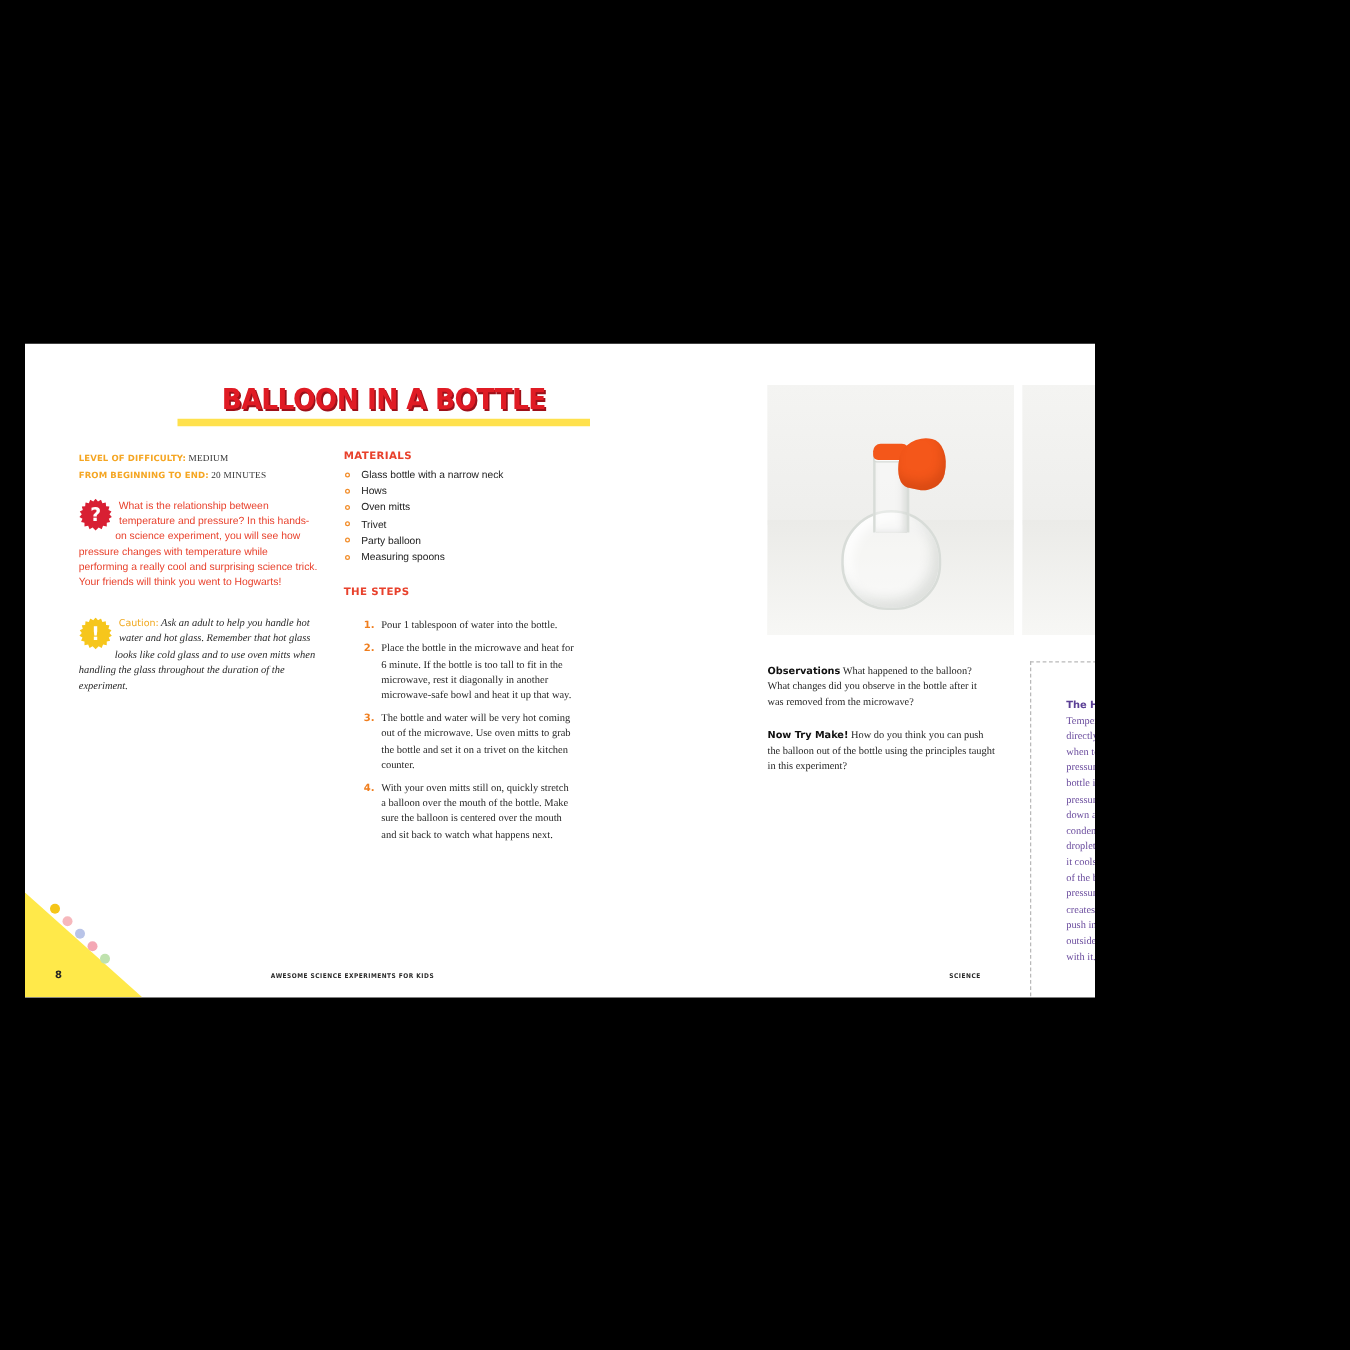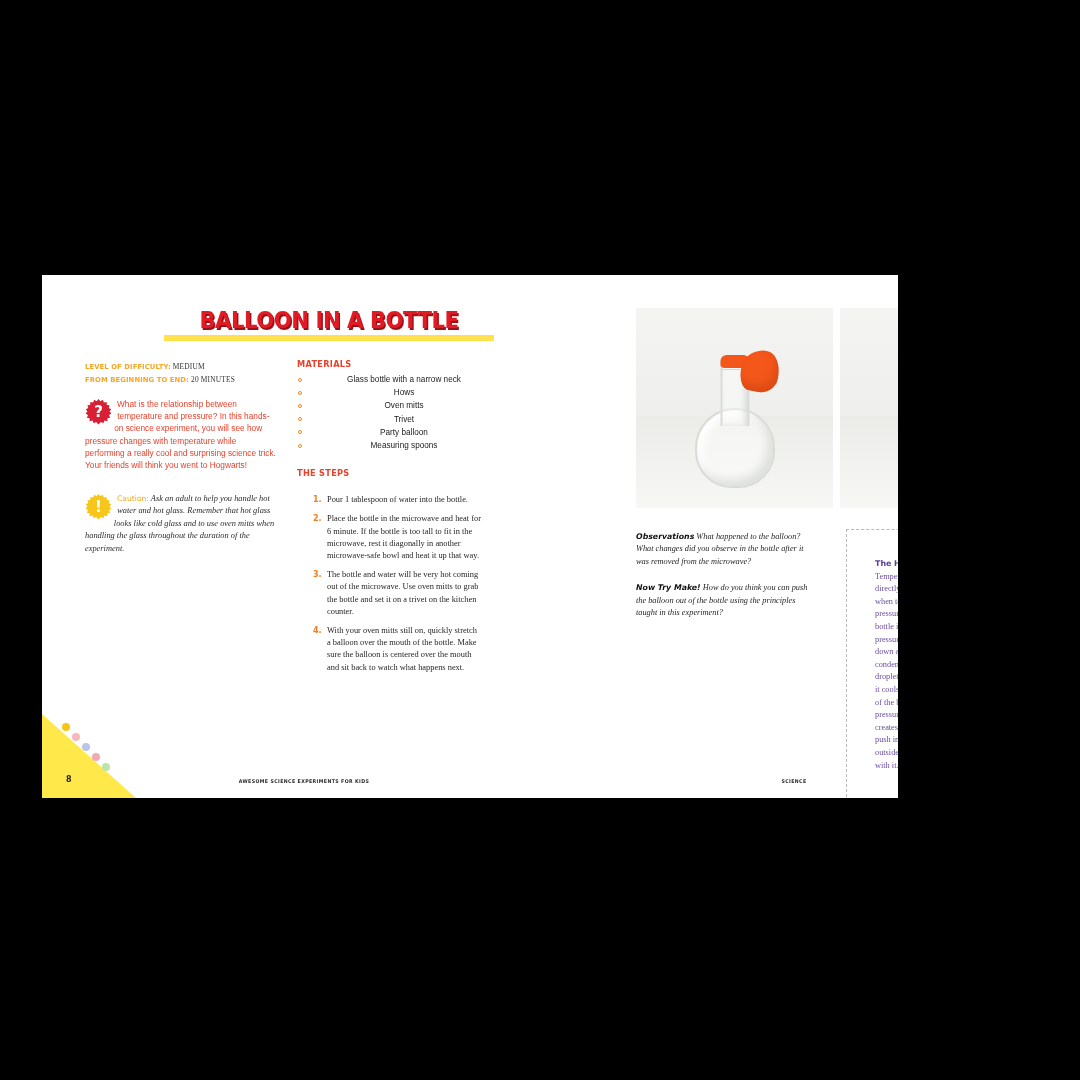--- a/index.html
+++ b/index.html
@@ -15,21 +15,21 @@
   #stage {
     position: relative;
     width: 1080px;
     height: 1080px;
     background: #000000;
   }
 
   
   #spread {
     position: absolute;
-    left: 42px;
+    left: 20px;
     top: 275px;
     width: 856px;
     height: 523px;
     background: #ffffff;
     overflow: hidden;
   }
 
   .page {
     position: absolute;
     top: 0;
@@ -169,21 +169,20 @@
     margin: 0;
     padding: 0;
   }
   ul.materials li {
     position: relative;
     padding-left: 14px;
     font-size: 8.2px;
     line-height: 13.2px;
     color: #222222;
     font-family: "Liberation Sans", sans-serif;
-    text-align: center;
   }
   ul.materials li::before {
     content: "";
     position: absolute;
     left: 1px;
     top: 4.5px;
     width: 4px;
     height: 4px;
     border-radius: 50%;
     border: 1.5px solid #f28c28;
@@ -339,21 +338,20 @@
     background: #f0601a;
     border-radius: 5px;
   }
 
   
   .obs-block {
     position: absolute;
     left: 92px;
     top: 256px;
     width: 182px;
-    font-style: italic;
   }
   .obs-para {
     font-size: 8.3px;
     line-height: 12.4px;
     color: #1f1f1f;
     font-family: "Liberation Serif", serif;
     margin: 0 0 14px 0;
   }
   .obs-lead {
     font-family: "DejaVu Sans", sans-serif;

